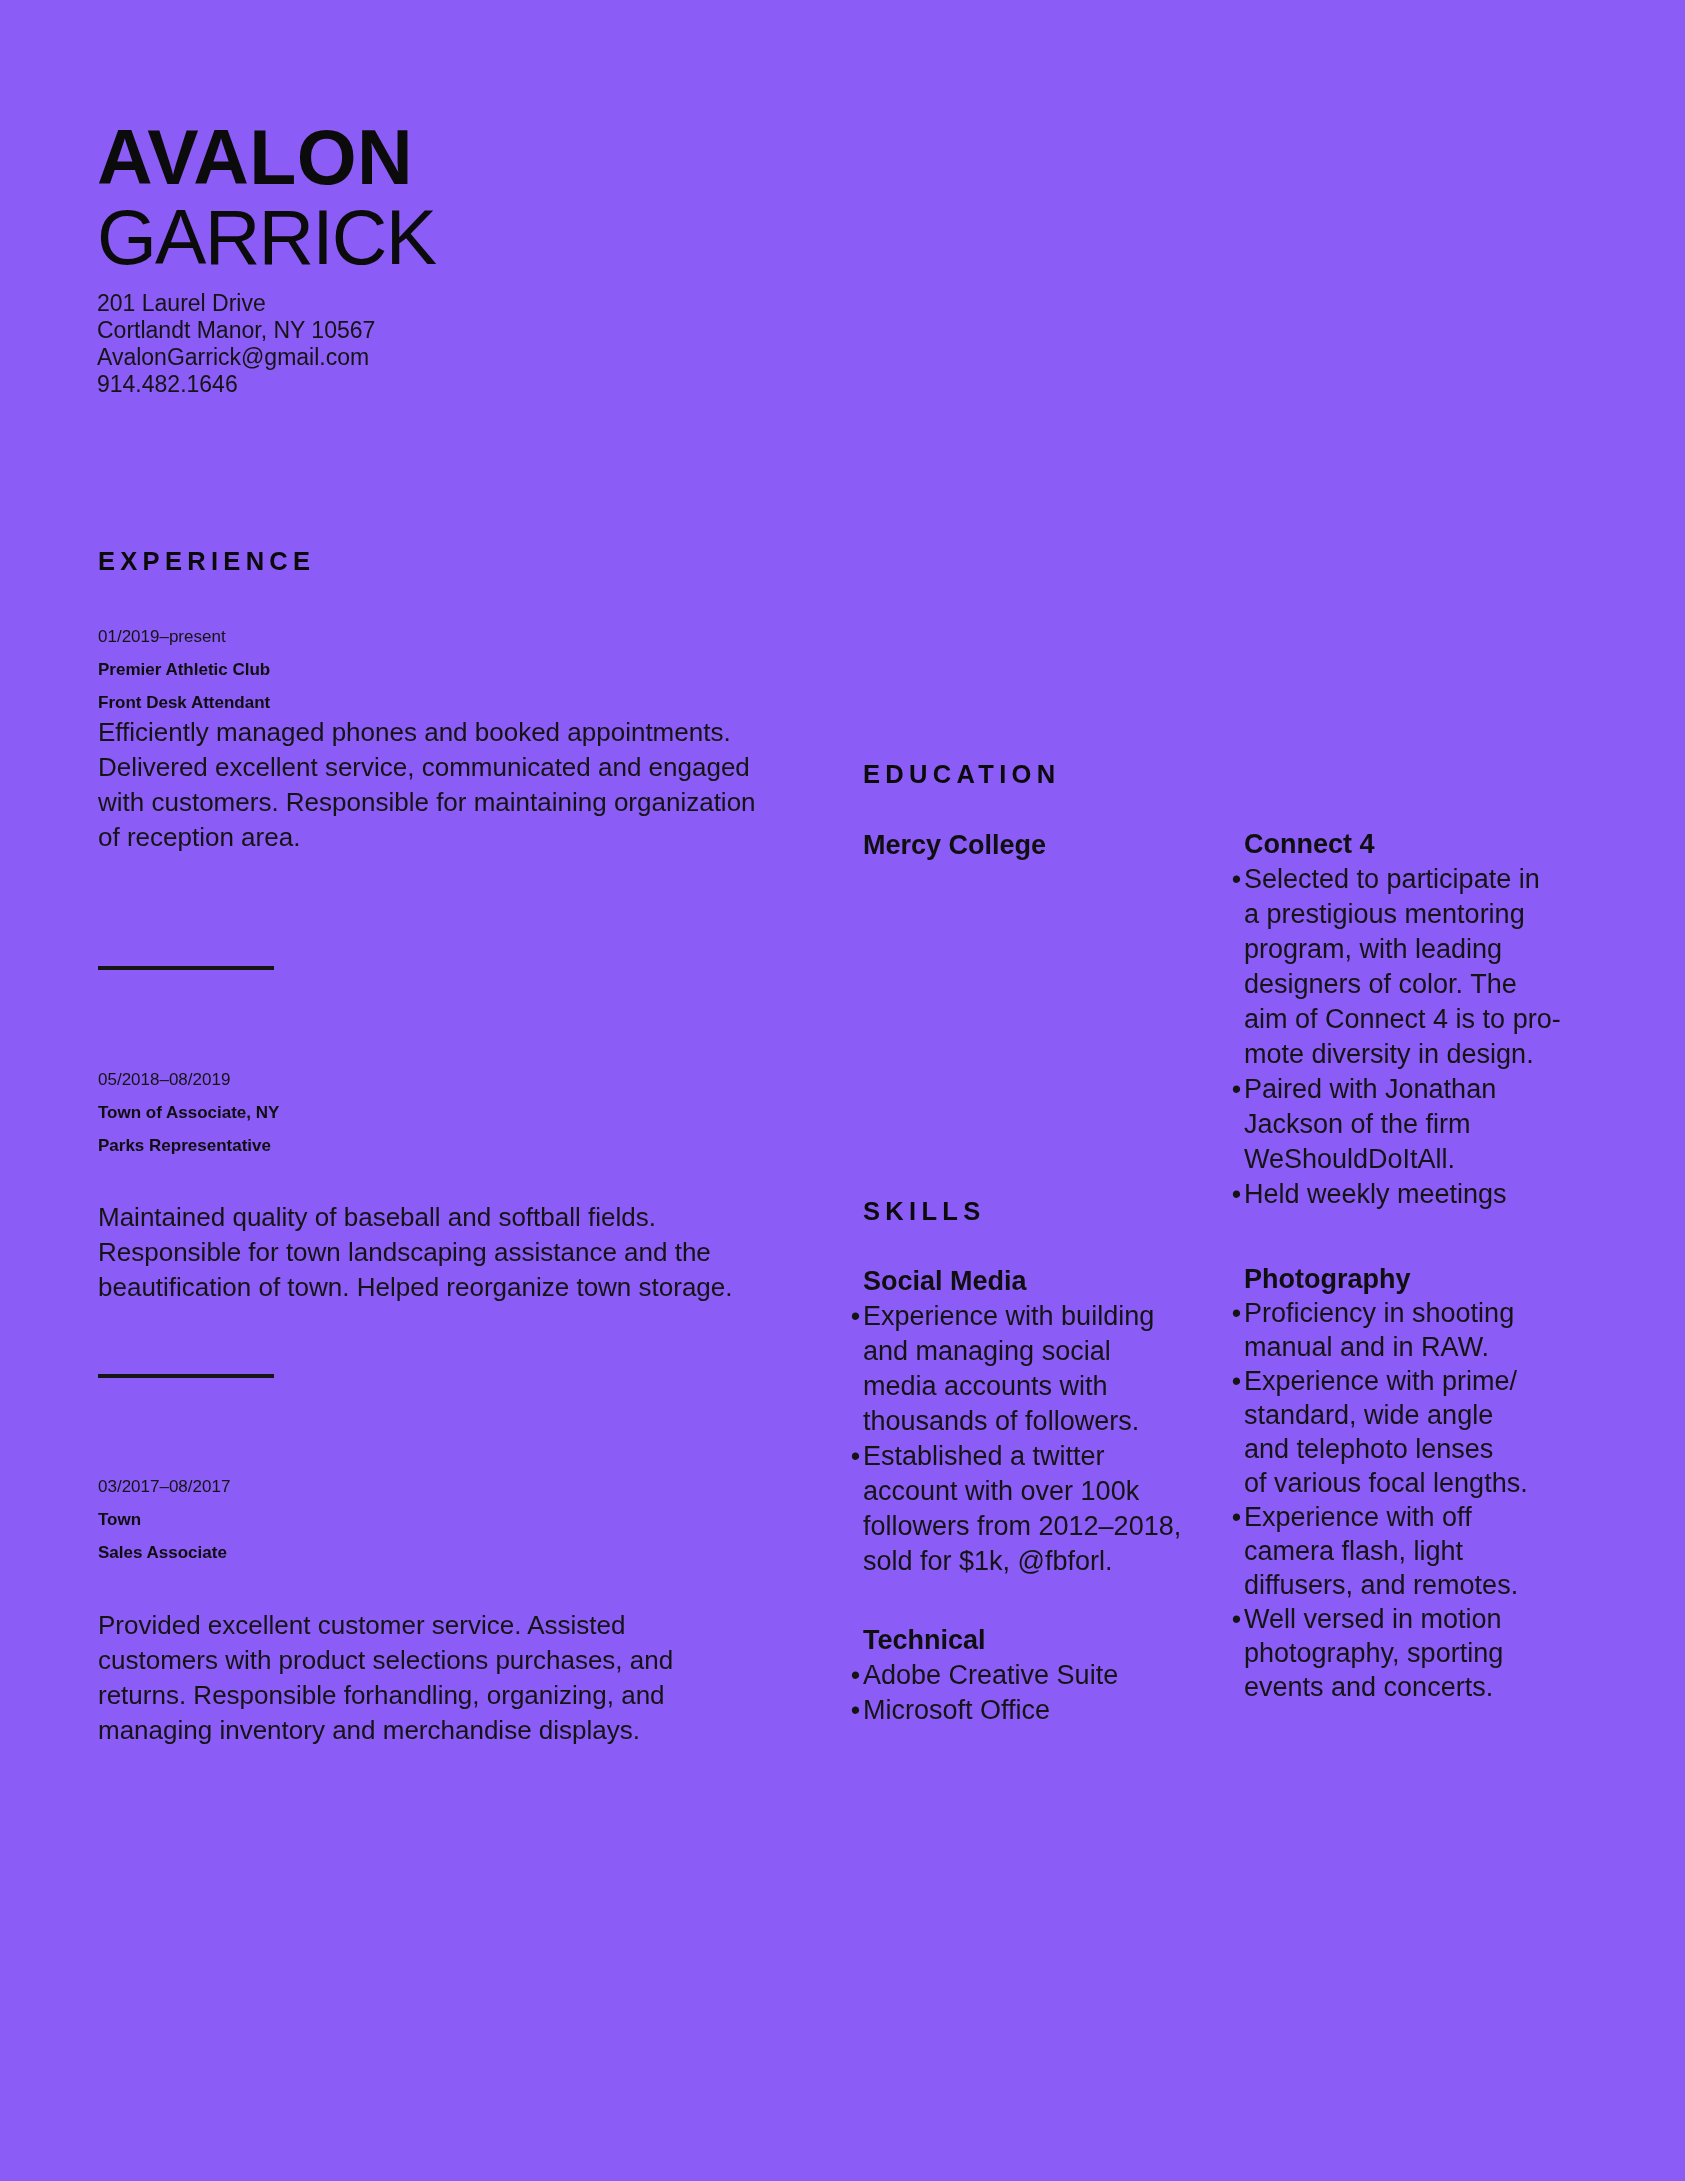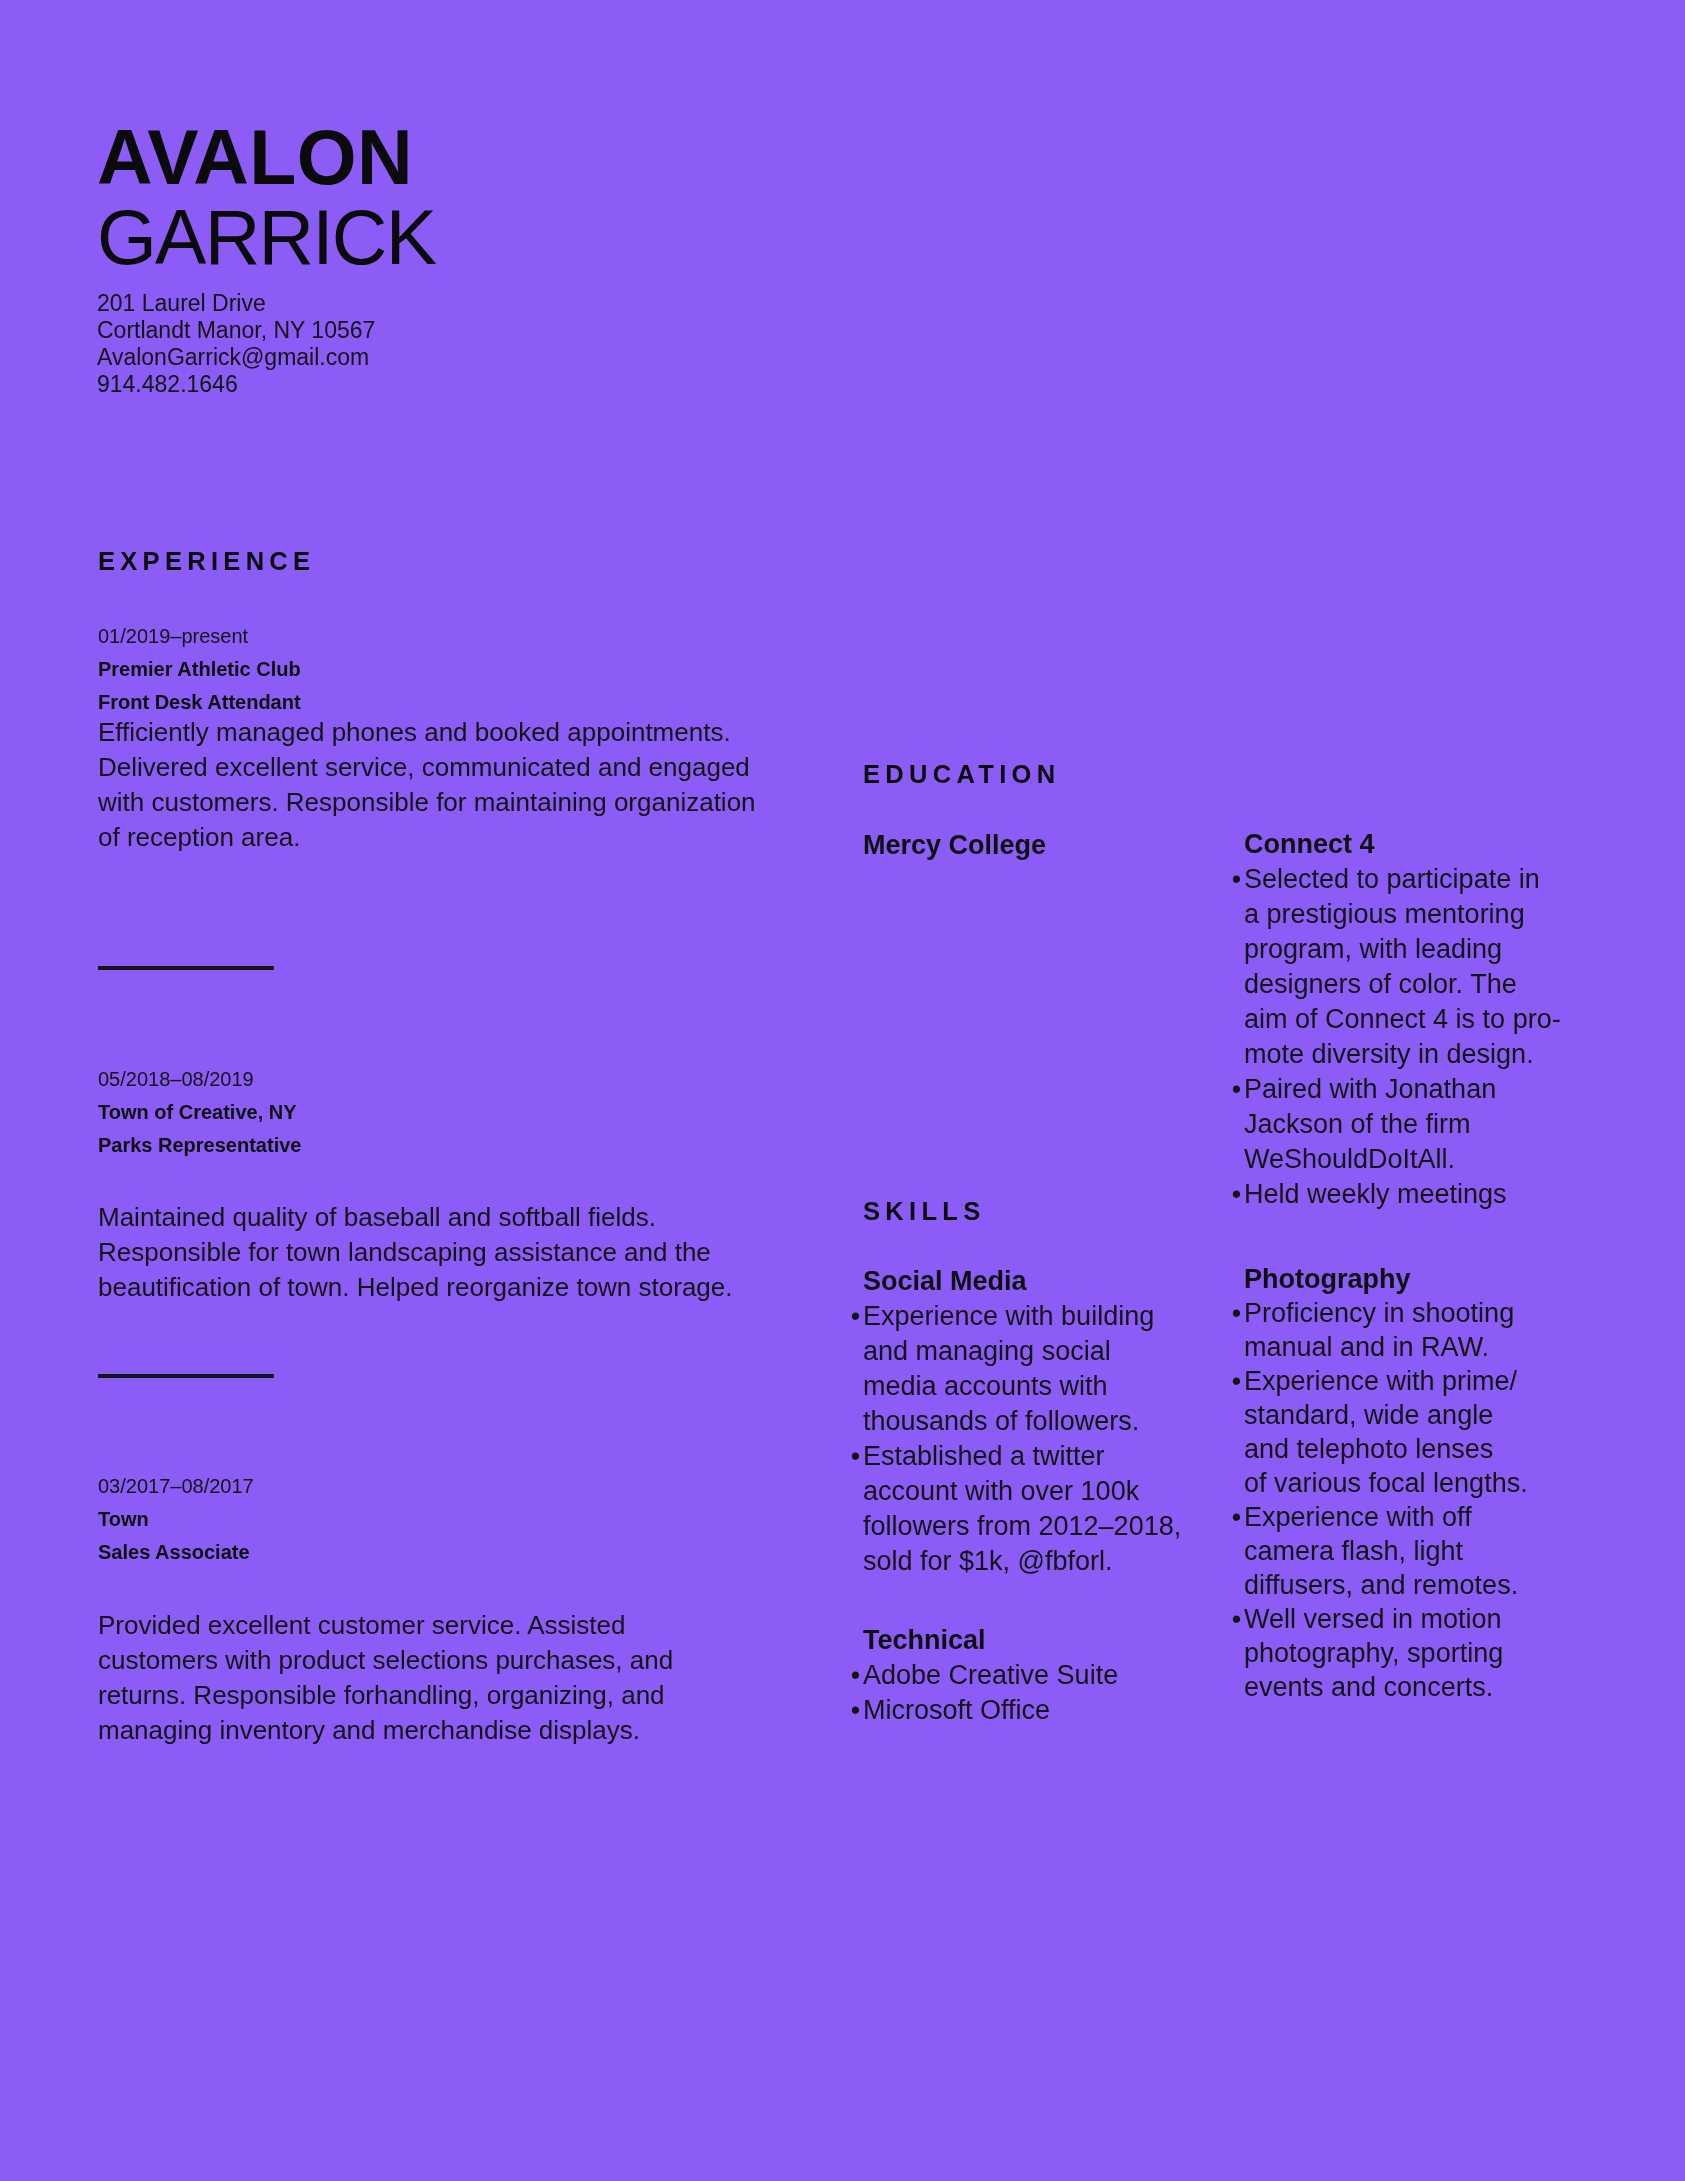--- a/index.html
+++ b/index.html
@@ -45,21 +45,21 @@
     font-weight: 700; letter-spacing: 5.3px;
     color: #0b0b0b;
     margin: 0;
   }
   .h-experience { left: 98px; top: 546px; }
   .h-education  { left: 863px; top: 759px; }
   .h-skills     { left: 863px; top: 1196px; text-align: right; }
 
   
   .job {
-    font-size: 20px; line-height: 33px;
+    font-size: 17px; line-height: 33px;
     color: #141414;
   }
   .job-1 { left: 98px; top: 620px; }
   .job-2 { left: 98px; top: 1063px; }
   .job-3 { left: 98px; top: 1470px; }
   .job .company, .job .jobtitle { font-weight: 700; color: #0f0f0f; }
 
   .para {
     font-size: 26px; line-height: 35px;
     color: #141414; white-space: nowrap;
@@ -121,21 +121,21 @@
       <div class="ln">Efficiently managed phones and booked appointments.</div>
       <div class="ln">Delivered excellent service, communicated and engaged</div>
       <div class="ln">with customers. Responsible for maintaining organization</div>
       <div class="ln">of reception area.</div>
     </div>
 
   <div class="abs rule rule-1"></div>
 
   <div class="abs job job-2">
     <div class="date">05/2018–08/2019</div>
-    <div class="company">Town of Creative, NY</div>
+    <div class="company">Town of Associate, NY</div>
     <div class="jobtitle">Parks Representative</div>
   </div>
   <div class="abs para para-2">
       <div class="ln">Maintained quality of baseball and softball fields.</div>
       <div class="ln">Responsible for town landscaping assistance and the</div>
       <div class="ln">beautification of town. Helped reorganize town storage.</div>
     </div>
 
   <div class="abs rule rule-2"></div>
 

